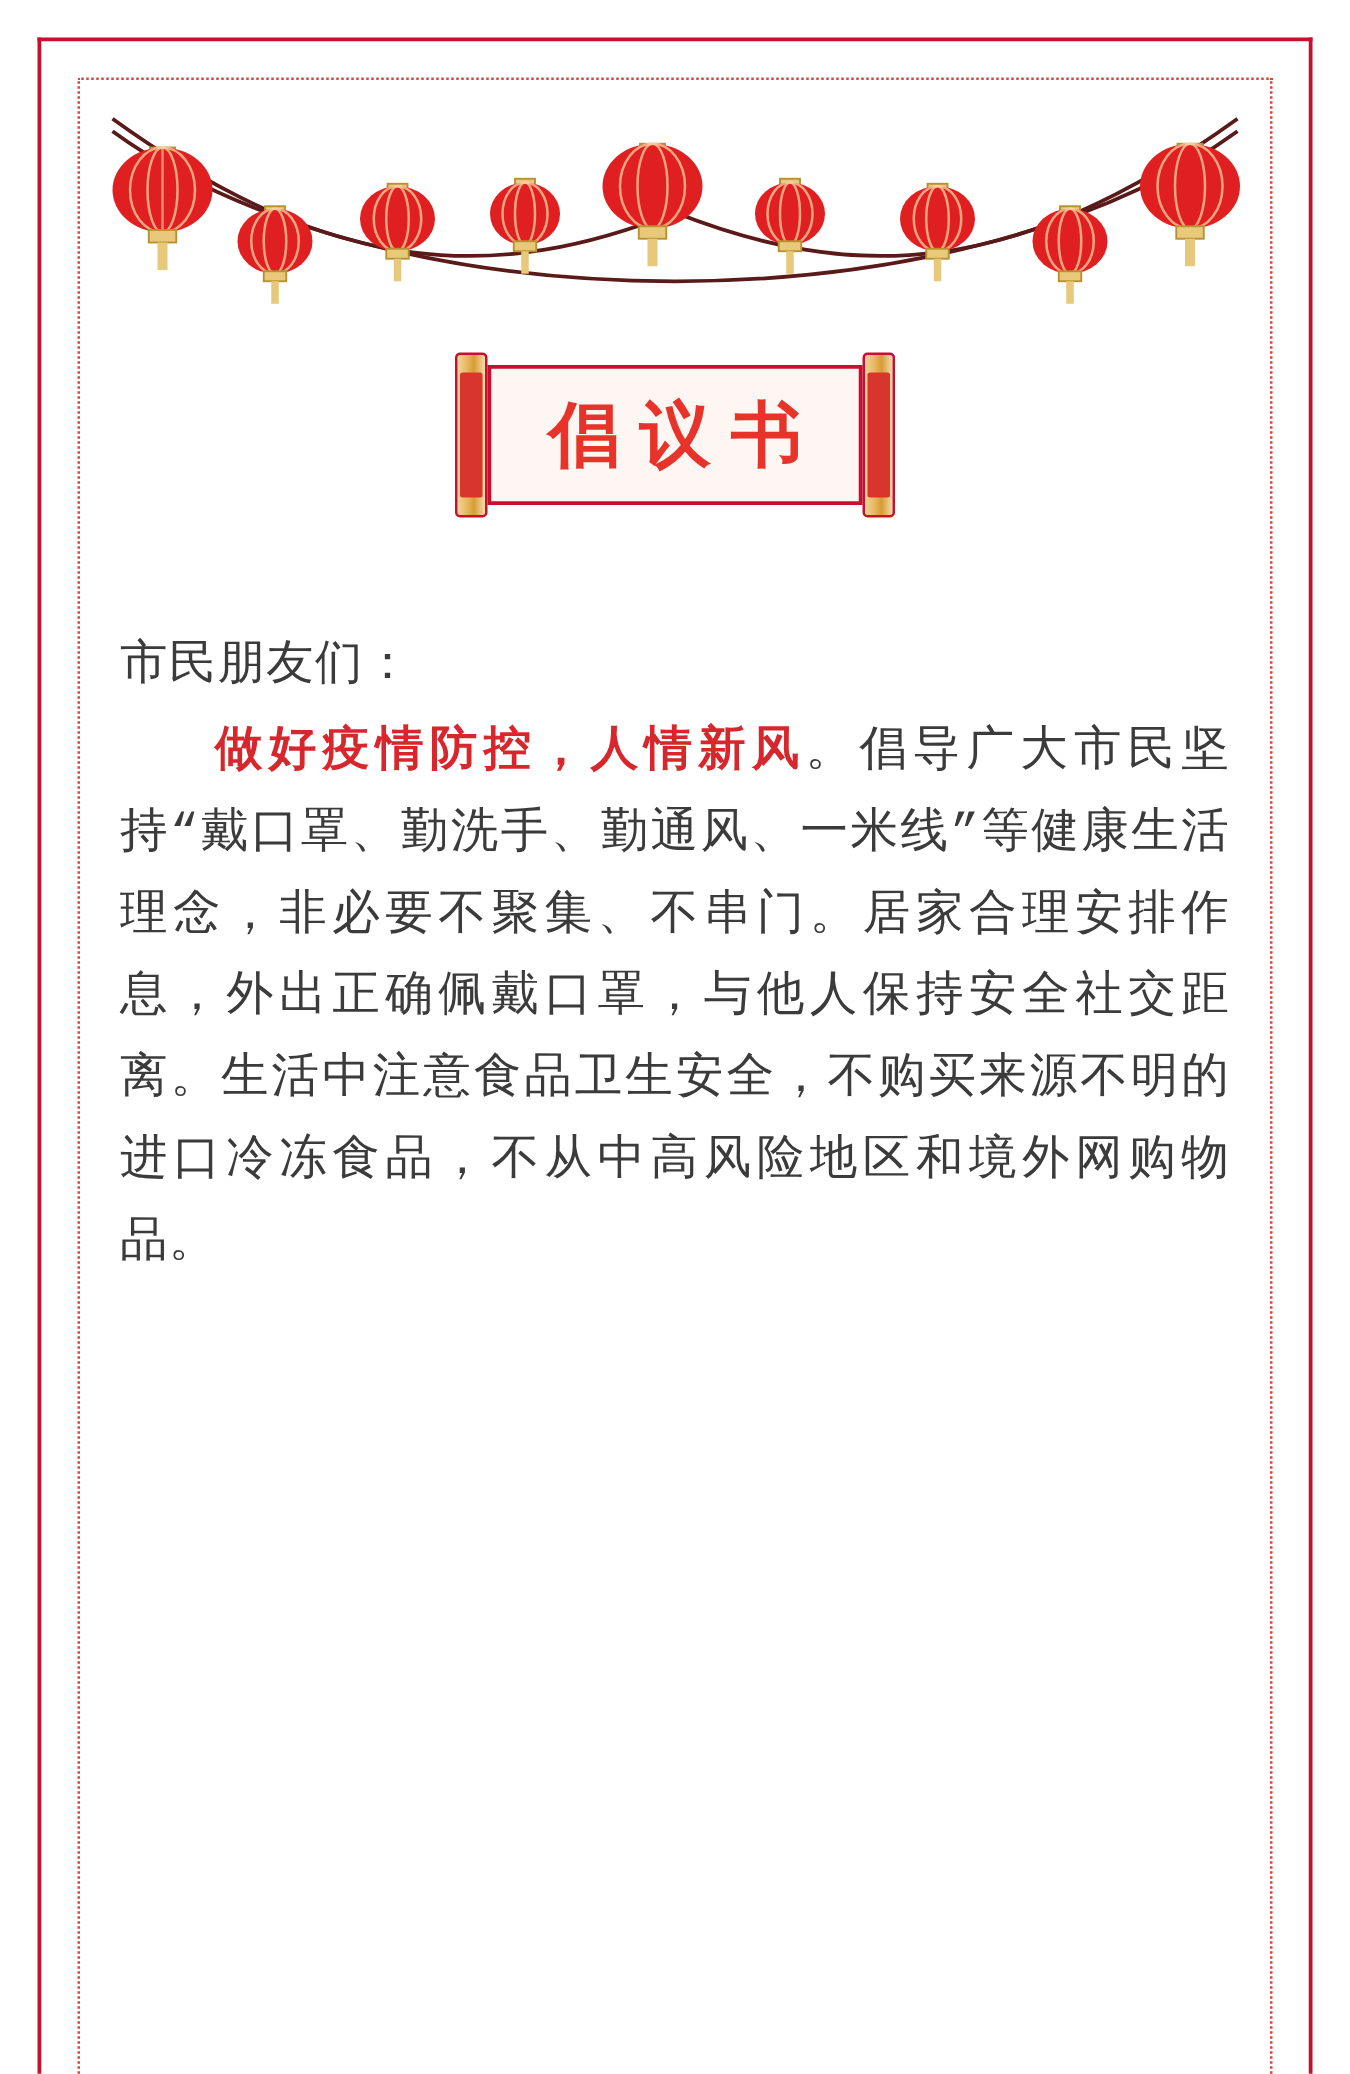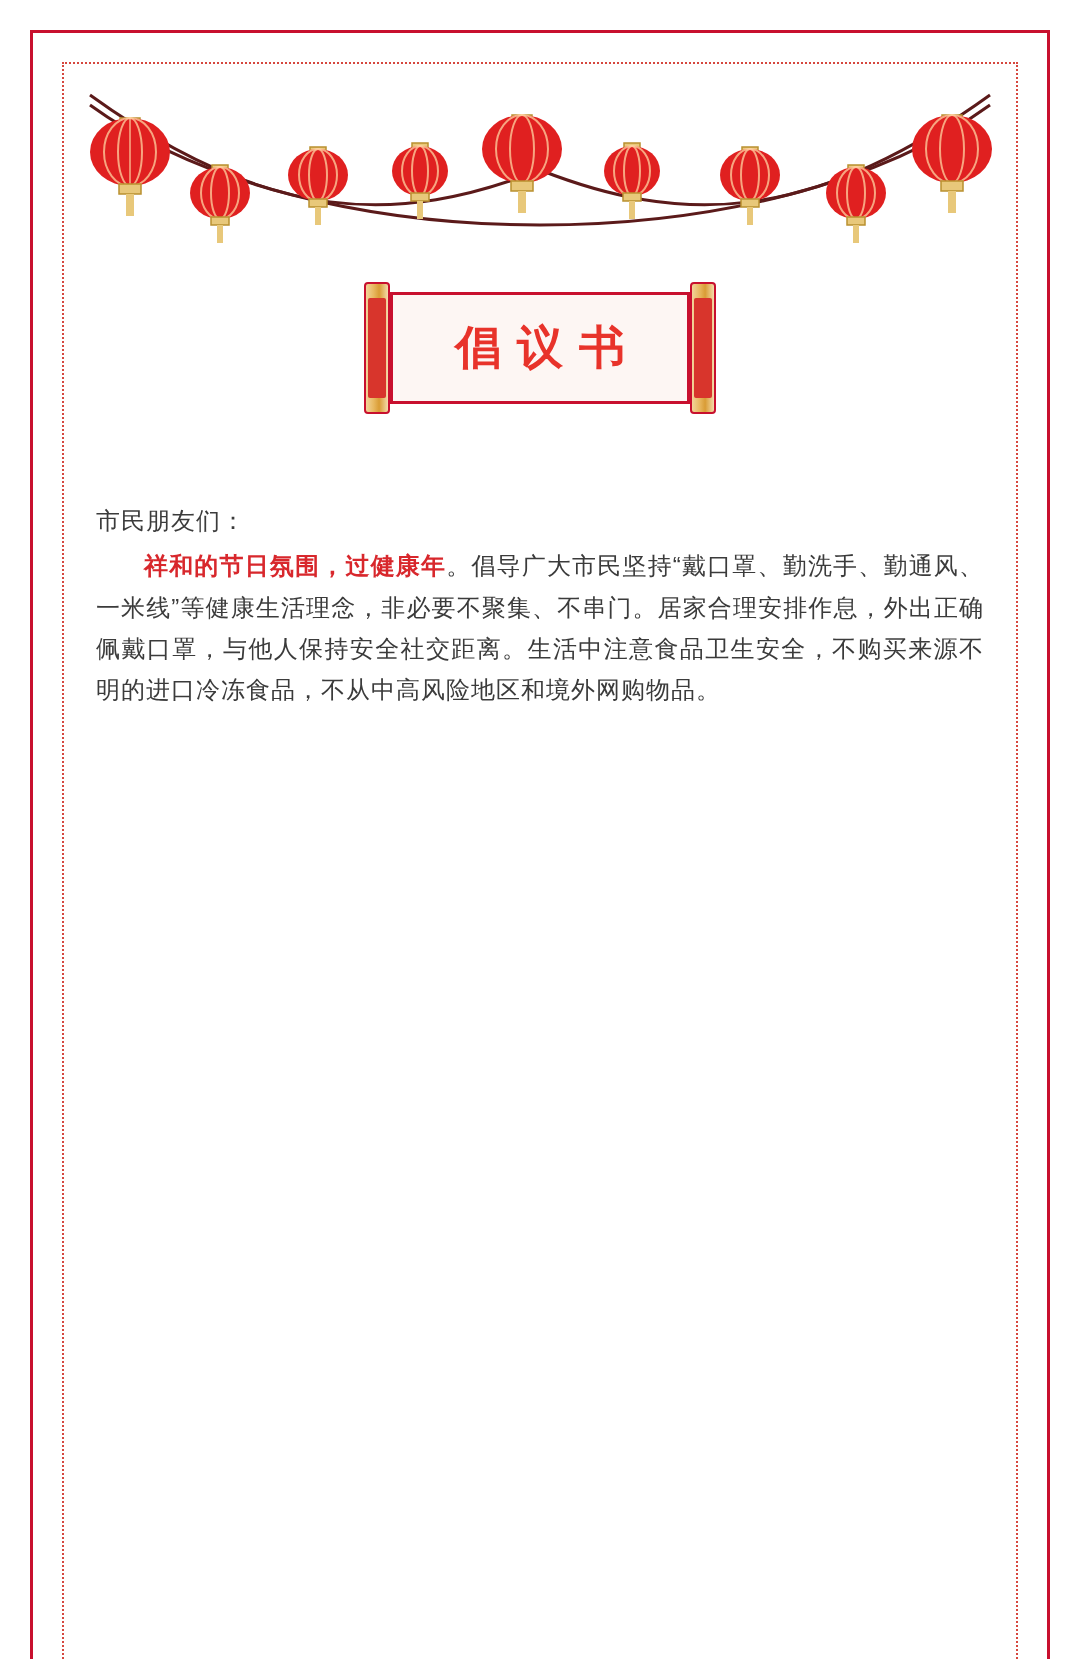--- a/index.html
+++ b/index.html
@@ -68,21 +68,21 @@
     bottom: 10px;
     background: #fdf6f3;
     border: 3px solid #c8102e;
     box-sizing: border-box;
     display: flex;
     align-items: center;
     justify-content: center;
   }
   .scroll-title {
     color: #e8332a;
-    font-size: 46px;
+    font-size: 57px;
     letter-spacing: 16px;
     text-indent: 16px;
     font-weight: bold;
     font-family: "Liberation Serif", "DejaVu Serif", serif;
   }
   .roller {
     position: absolute;
     top: 0;
     width: 26px;
     height: 132px;
@@ -102,25 +102,25 @@
     background: #d8352c;
     border-radius: 2px;
   }
 
   
   .content {
     position: absolute;
     left: 96px;
     right: 96px;
     top: 500px;
-    font-size: 24px;
+    font-size: 38px;
     line-height: 1.72;
     color: #3b3b3b;
     letter-spacing: 1px;
-    font-family: Liberation Sans, sans-serif;
+    font-family: Liberation Mono, monospace;
     text-align: justify;
   }
   .p {
     margin: 0 0 4px 0;
   }
   .indent {
     text-indent: 2em;
   }
   .hl {
     color: #d8272c;
@@ -234,18 +234,18 @@
     <div class="roller right">
       <div class="roller-inner"></div>
     </div>
   </div>
 
   <div class="content">
     <p class="p">市民朋友们：</p>
 
 
     <p class="p indent">
-      <span class="hl">祥和的节日氛围，过健康年</span><span>。倡导广大市民坚持“戴口罩、勤洗手、勤通风、一米线”等健康生活理念，非必要不聚集、不串门。居家合理安排作息，外出正确佩戴口罩，与他人保持安全社交距离。生活中注意食品卫生安全，不购买来源不明的进口冷冻食品，不从中高风险地区和境外网购物品。</span>
+      <span class="hl">做好疫情防控，人情新风</span><span>。倡导广大市民坚持“戴口罩、勤洗手、勤通风、一米线”等健康生活理念，非必要不聚集、不串门。居家合理安排作息，外出正确佩戴口罩，与他人保持安全社交距离。生活中注意食品卫生安全，不购买来源不明的进口冷冻食品，不从中高风险地区和境外网购物品。</span>
     </p>
 
   </div>
 
 </div>
 
 </body></html>

